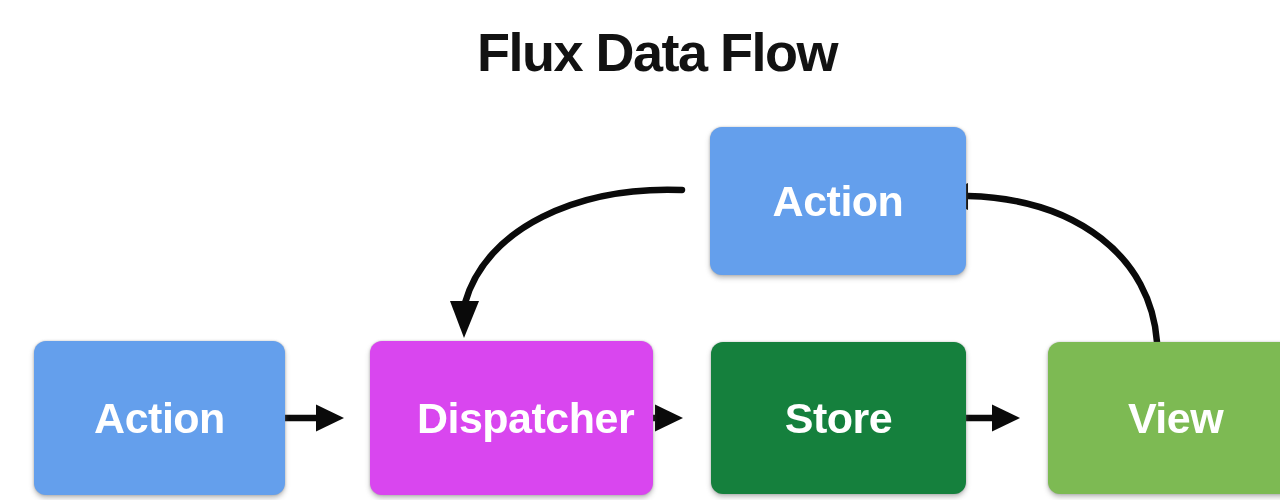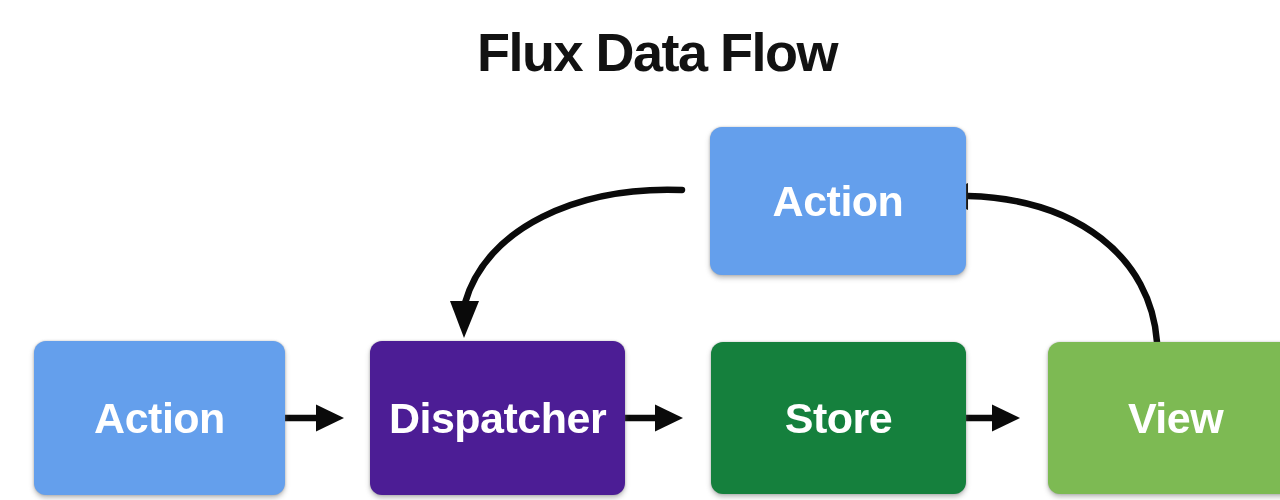--- a/index.html
+++ b/index.html
@@ -96,21 +96,21 @@
   </svg>
 
   <div class="node node-action-top" style="background-color: rgb(100, 159, 236);">
     <span class="node-label">Action</span>
   </div>
 
   <div class="node node-action-left" style="background-color: rgb(100, 159, 236);">
     <span class="node-label">Action</span>
   </div>
 
-  <div class="node node-dispatcher" style="background-color: #4c1d95;">
+  <div class="node node-dispatcher" style="background-color: #d946ef; padding-left: 28px;">
     <span class="node-label">Dispatcher</span>
   </div>
 
   <div class="node node-store" style="background-color: #15803d;">
     <span class="node-label">Store</span>
   </div>
 
   <div class="node node-view" style="background-color: rgb(125, 186, 83);">
     <span class="node-label">View</span>
   </div>

